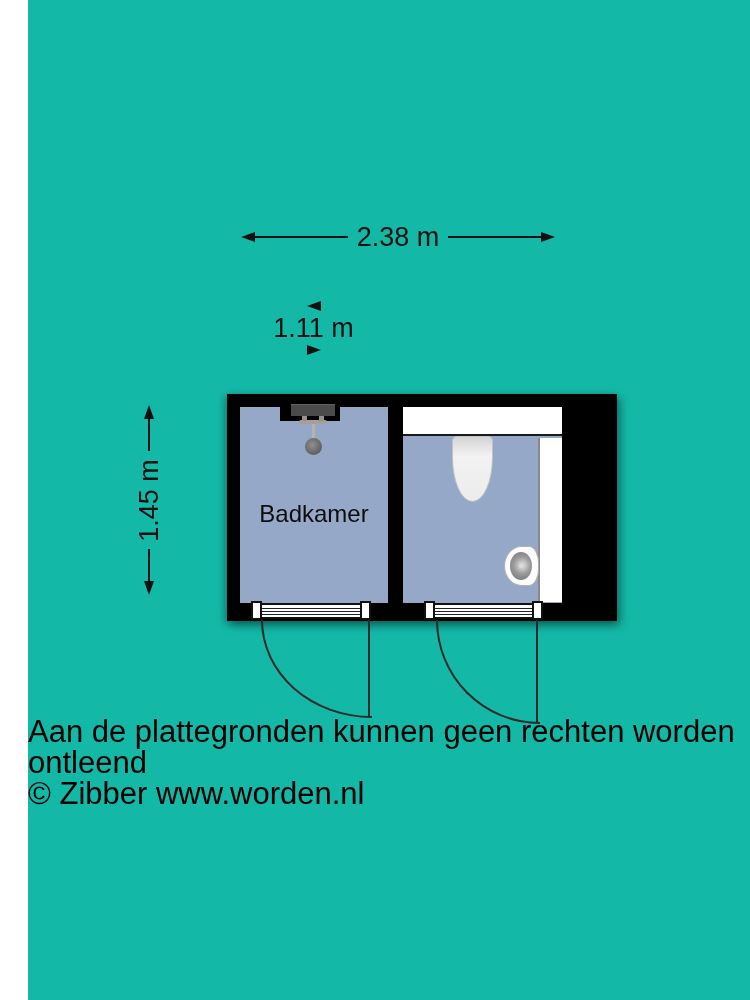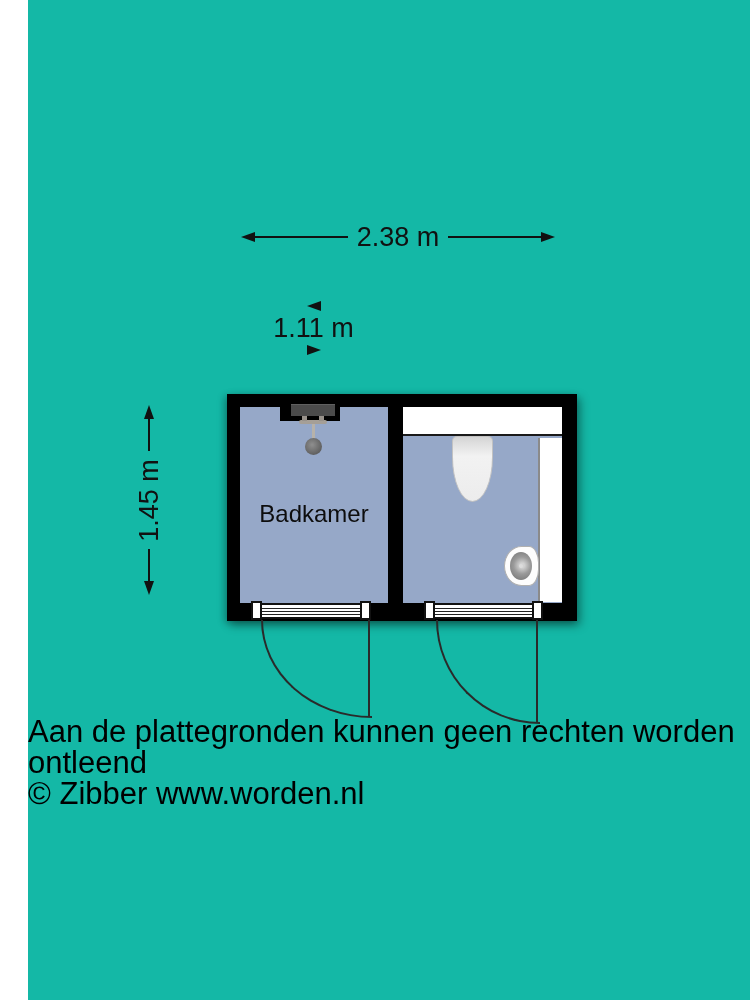--- a/index.html
+++ b/index.html
@@ -21,20 +21,21 @@
   .dim-v .vseg{width:2px; flex:1; background:#111;}
   .tri-u{width:0;height:0;border-left:5px solid transparent;border-right:5px solid transparent;border-bottom:14px solid #111;}
   .tri-d{width:0;height:0;border-left:5px solid transparent;border-right:5px solid transparent;border-top:14px solid #111;}
   .vlbl{height:98px; display:flex; align-items:center; justify-content:center;}
   .vlbl span{transform:rotate(-90deg); font-size:27px; white-space:nowrap;}
   
   #plan{
     position:absolute; left:199px; top:394px; width:350px; height:227px;
     background:var(--wall,#000);
     box-shadow:3px 4px 9px rgba(0,0,0,0.40), -3px 2px 7px rgba(0,0,0,0.22);
+    padding-left:40px;
   }
   #plan *{position:absolute; box-sizing:border-box;}
   .floor-left{left:13px; top:13px; width:148px; height:196px; background:var(--floor,#96a8c8);}
   .floor-right{left:176px; top:13px; width:159px; height:196px; background:var(--floor,#96a8c8);}
   .shelf{left:176px; top:13px; width:159px; height:29px; background:#ffffff; border-bottom:2px solid var(--line,#1a1a1a);}
   .counter{left:311px; top:44px; width:24px; height:164px; background:#ffffff; border-left:2px solid #8a8a8a;}
   .toilet{left:225px; top:42px; width:41px; height:66px;
           border:1px solid #c2c2c2; border-radius:5px 5px 50% 50% / 5px 5px 68% 68%;
           background:linear-gradient(180deg,#d4d4d4 0%,#e2e2e2 13%,#f2f2f2 30%,#ececec 100%);}
   .sink{left:277px; top:152px; width:35px; height:40px; background:#fdfdfd;

